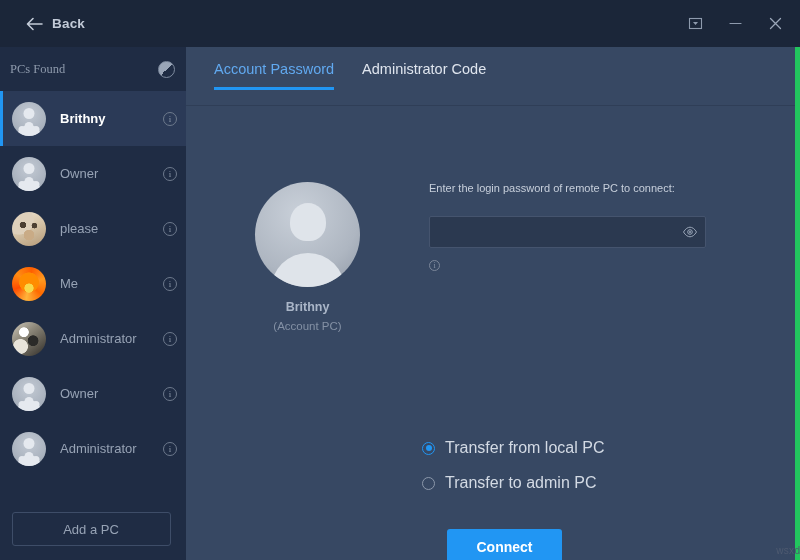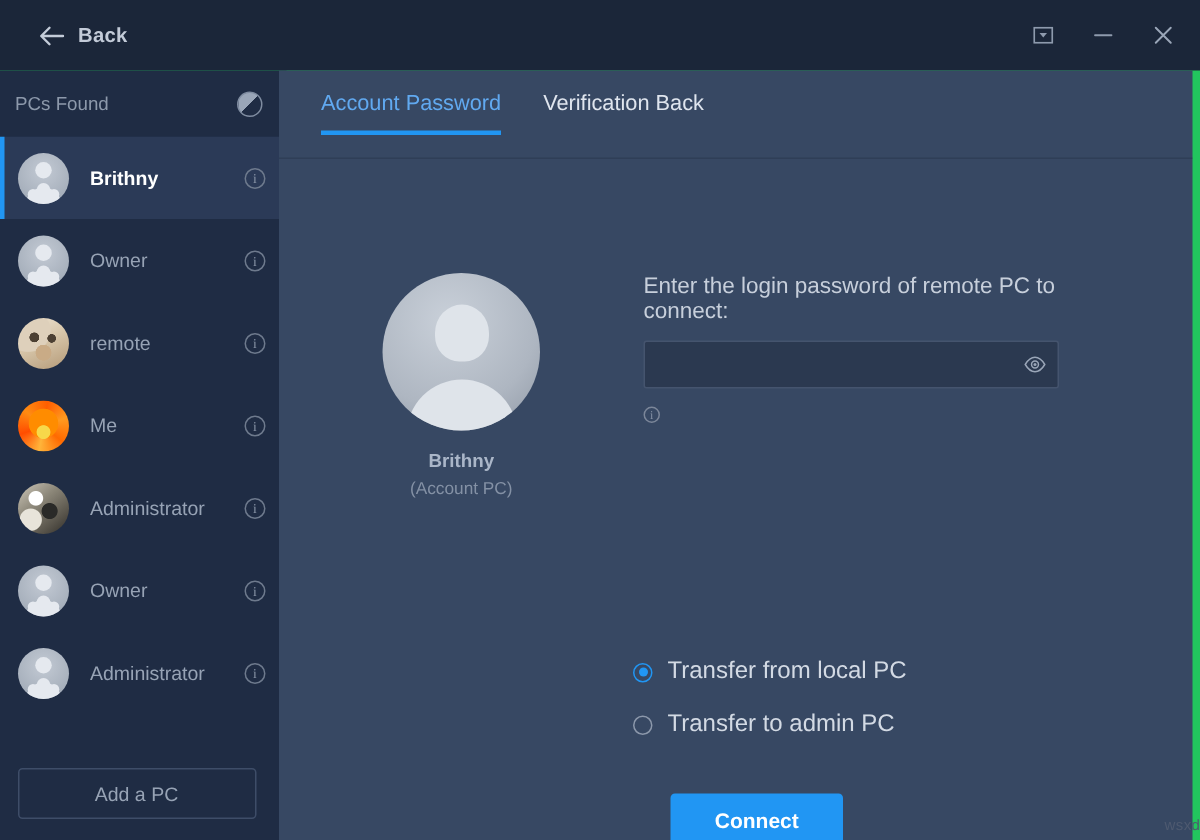--- a/index.html
+++ b/index.html
@@ -81,20 +81,21 @@
     height: 513px;
     background: #1f2c44;
     overflow: hidden;
   }
   .pcs-found {
     height: 44px;
     display: flex;
     align-items: center;
     padding: 0 16px 0 10px;
     box-sizing: border-box;
+    font-family: Liberation Serif, serif;
   }
   .pcs-found .lbl {
     color: #8d99ab;
     font-size: 12.5px;
     flex: 1;
   }
   .spinner-icon {
     width: 17px;
     height: 17px;
     border-radius: 50%;
@@ -356,23 +357,23 @@
   .avatar-sub {
     margin-top: 6px;
     font-size: 11.5px;
     color: #8491a5;
   }
   .fields {
     flex: 1;
     padding-right: 38px;
   }
   .field-label {
-    font-size: 15px;
+    font-size: 11px;
     color: #c7cfdb;
-    margin-bottom: 11px;
+    margin-bottom: 22px;
   }
   .pw-wrap {
     position: relative;
     width: 277px;
     height: 32px;
     background: #2b3950;
     border: 1px solid #45546e;
     border-radius: 2px;
     box-sizing: border-box;
     display: flex;
@@ -544,21 +545,21 @@
       <div class="pc-row">
         <span class="avatar generic">
             <span class="body"></span>
           </span>
         <span class="pc-name">Owner</span>
         <span class="info-icon">i</span>
       </div>
 
       <div class="pc-row">
         <span class="avatar dog"></span>
-        <span class="pc-name">remote</span>
+        <span class="pc-name">please</span>
         <span class="info-icon">i</span>
       </div>
 
       <div class="pc-row">
         <span class="avatar flower"></span>
         <span class="pc-name">Me</span>
         <span class="info-icon">i</span>
       </div>
 
       <div class="pc-row">
@@ -590,21 +591,21 @@
 
     <div class="sidebar-footer">
       <button class="add-pc-btn">Add a PC</button>
     </div>
   </div>
 
   <div class="main">
 
     <div class="tabs">
       <div class="tab active">Account Password</div>
-      <div class="tab">Verification Back</div>
+      <div class="tab">Administrator Code</div>
     </div>
     <div class="tab-divider"></div>
 
     <div class="content">
 
       <div class="form-row">
 
         <div class="avatar-block">
           <div class="big-avatar">
             <span class="head"></span>

